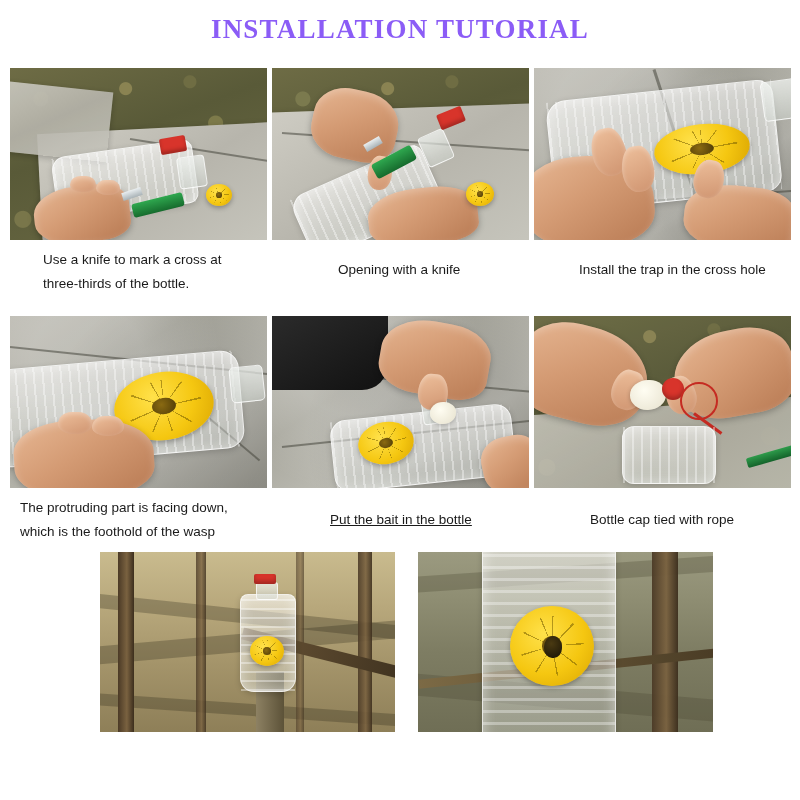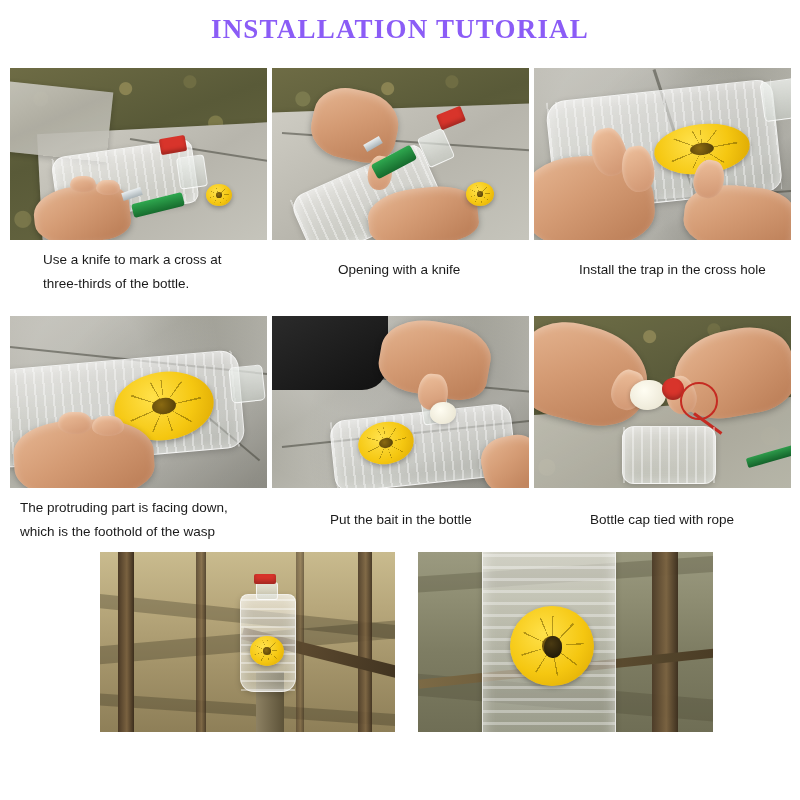--- a/index.html
+++ b/index.html
@@ -340,21 +340,21 @@
       </div>
       <div class="neck" style="left:150px; top:80px; width:24px; height:26px; border-radius:4px; transform:rotate(-8deg);"></div>
       <div class="cap-red" style="left:150px; top:68px; width:24px; height:14px;"></div>
 
       <div class="hand" style="left:108px; top:6px; width:110px; height:74px; border-radius:45% 40% 30% 35%; transform:rotate(10deg);"></div>
       <div class="finger" style="left:146px; top:58px; width:30px; height:36px; transform:rotate(4deg);"></div>
       <div class="bait" style="left:158px; top:86px; width:26px; height:22px;"></div>
       <div class="hand" style="left:210px; top:120px; width:60px; height:56px; border-radius:40%; transform:rotate(-12deg);"></div>
     </div>
   </div>
-  <div class="cap" style="left:330px; top:508px; width:210px;">
+  <div class="cap" style="left:330px; top:508px; width:210px;text-decoration:underline;">
     <div>Put the bait in the bottle</div>
   </div>
 
   <div class="tile" style="left:534px; top:316px; width:257px; height:172px;">
     <div class="scene">
       <div class="ground-leaves" style="opacity:.95;"></div>
       <div class="stone-slab" style="left:-20px; top:90px; width:300px; height:100px; transform:rotate(-4deg); opacity:.85;"></div>
 
       <div class="hand" style="left:-16px; top:10px; width:130px; height:96px; border-radius:40% 50% 40% 35%; transform:rotate(14deg);"></div>
       <div class="finger" style="left:78px; top:54px; width:32px; height:40px; transform:rotate(18deg);"></div>

